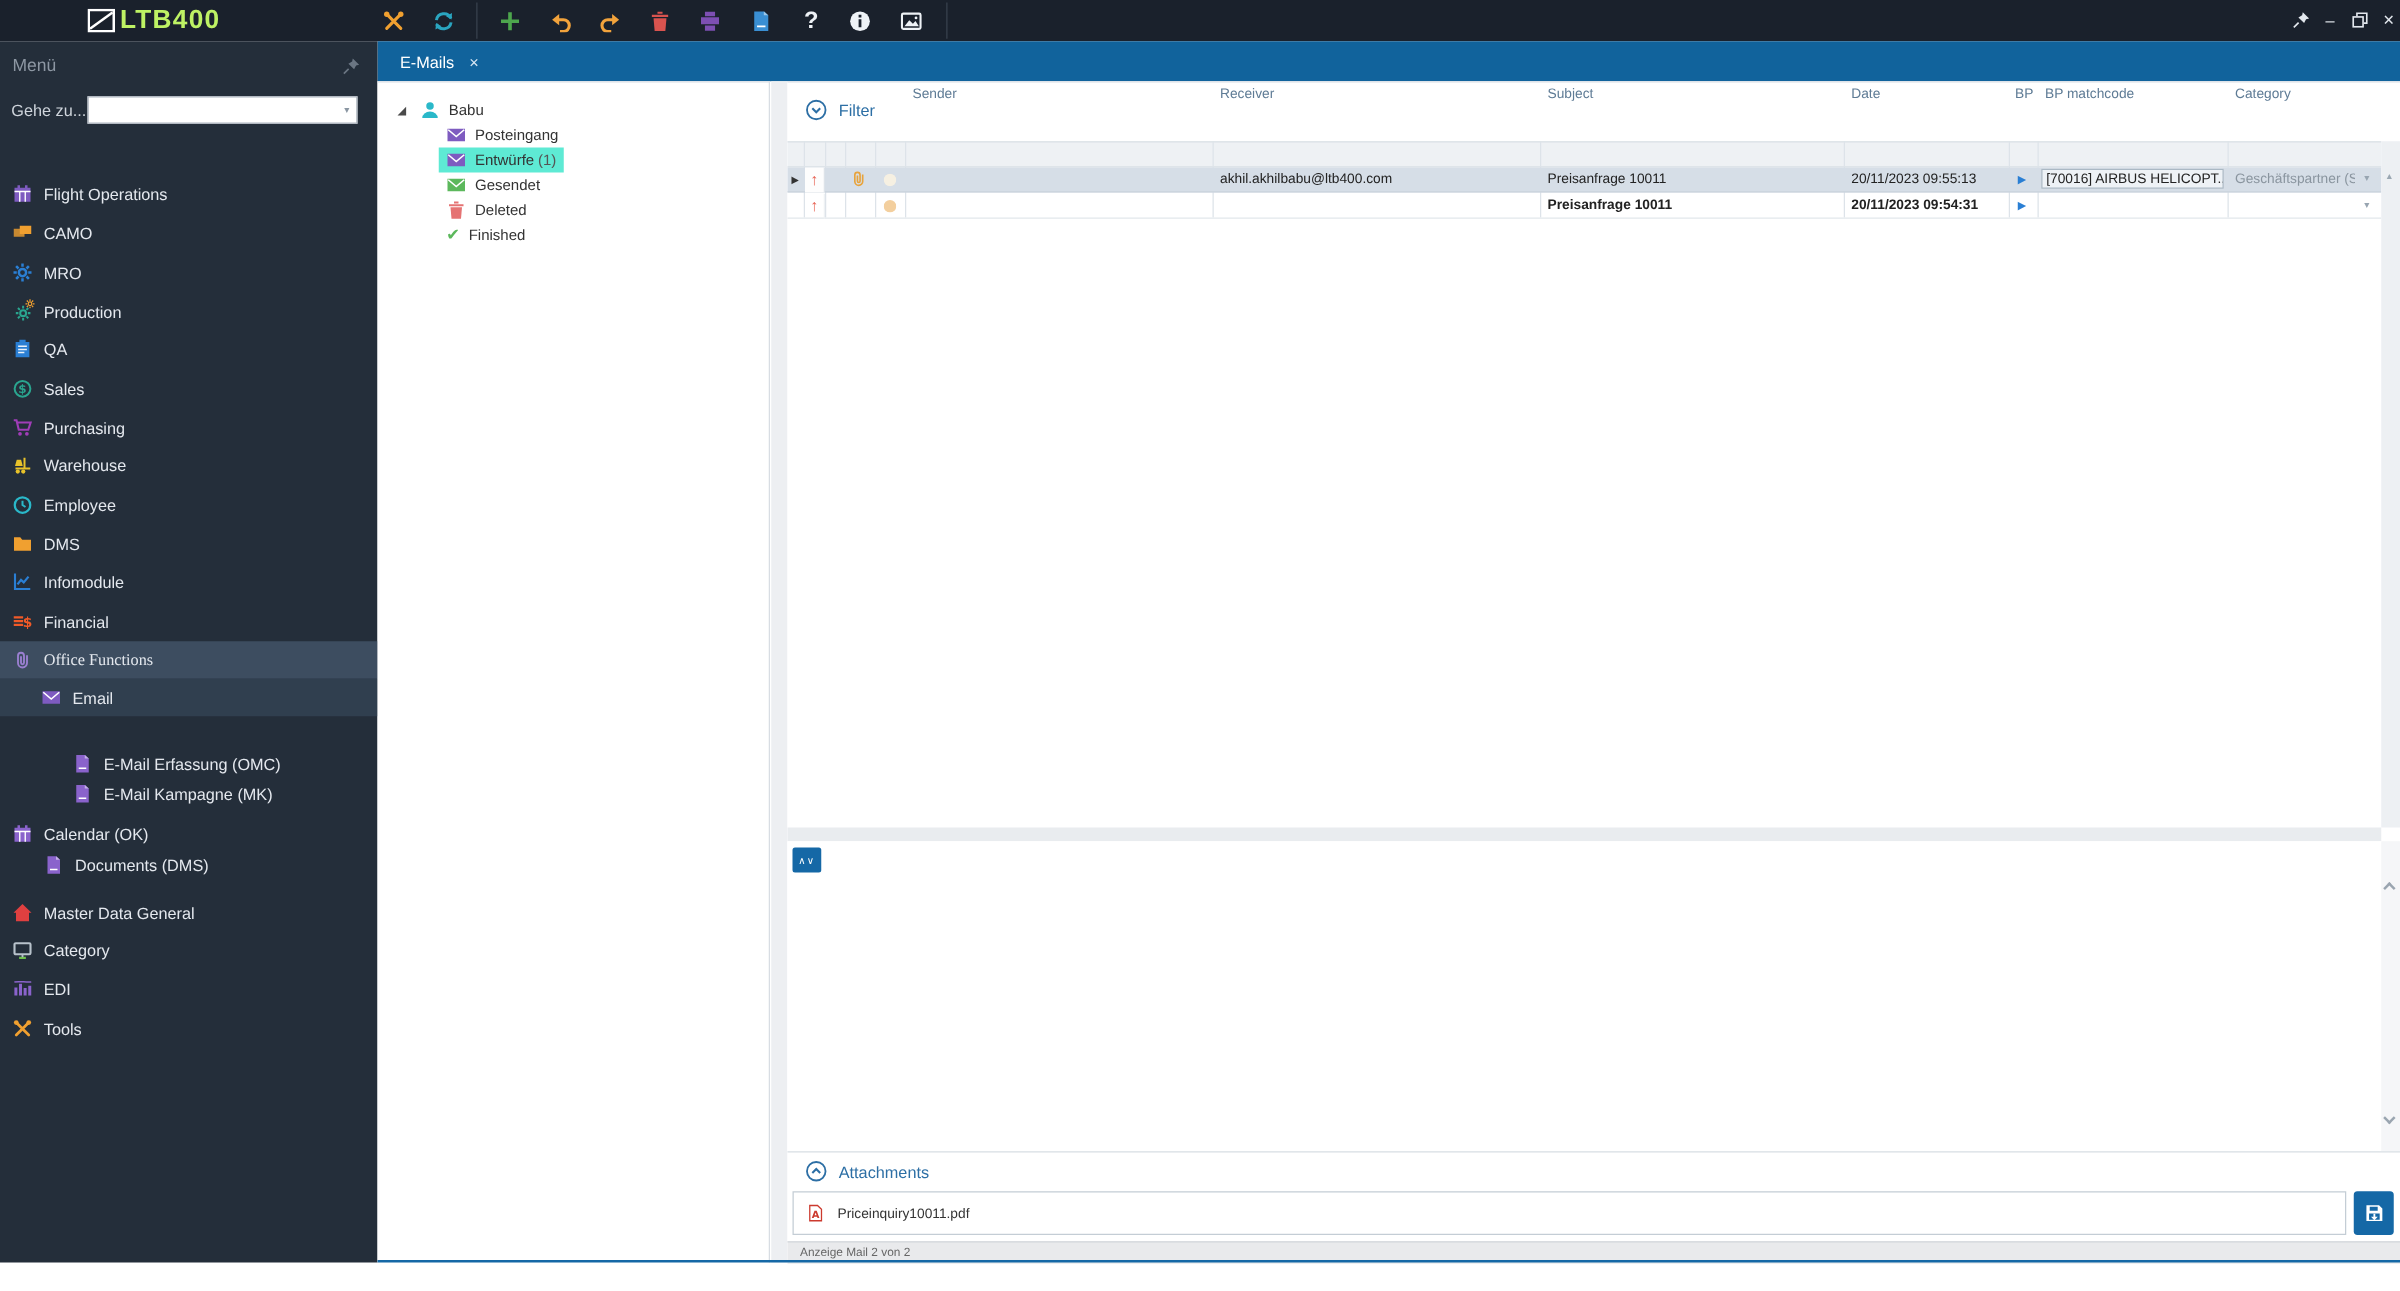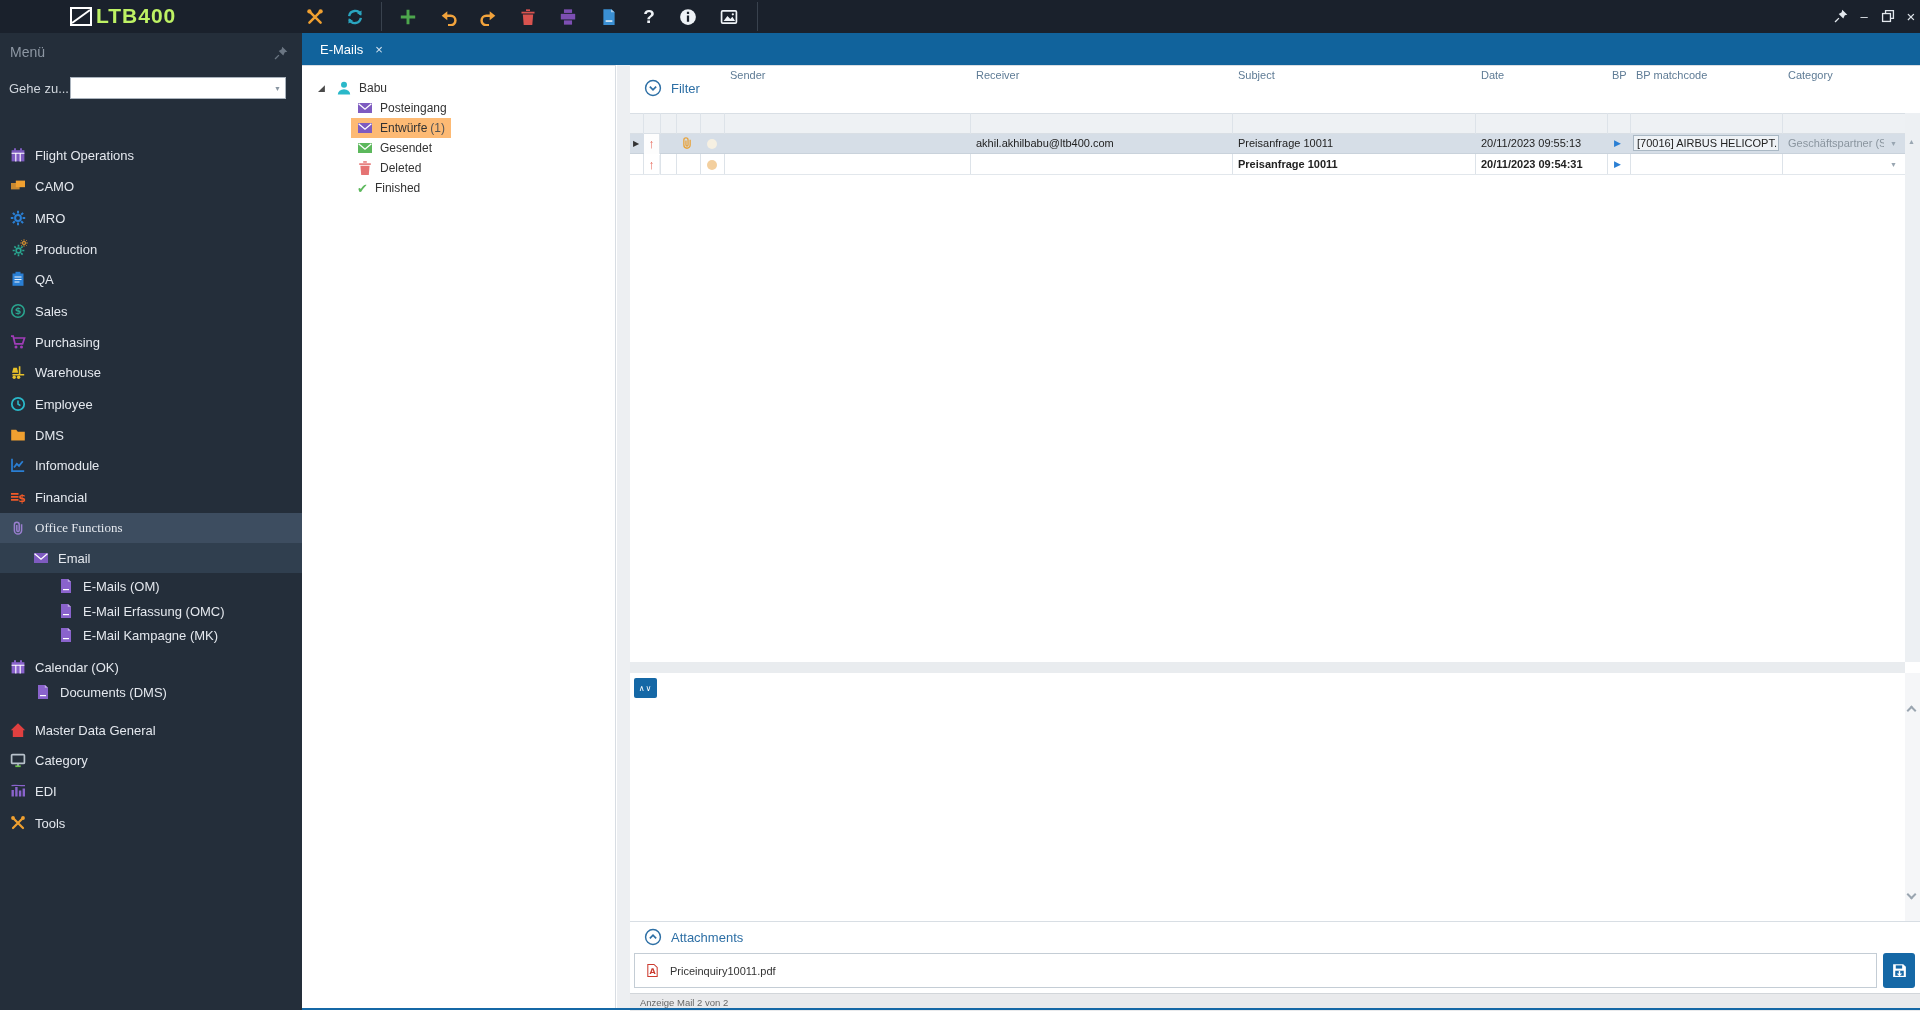--- a/index.html
+++ b/index.html
@@ -35,21 +35,21 @@
   .si{position:absolute;left:0;width:302px;height:30px;display:flex;align-items:center;gap:9px;padding-left:10px;cursor:pointer;}
   .si .sil{font-size:13px;color:#e4e8ee;white-space:nowrap;}
   .si.hl1{background:#3d4d60;font-family:Liberation Serif, serif;}
   .si.hl2{background:#303f4f;}
   .sic{width:16px;display:flex;justify-content:center;flex:none;}
 
   
   .treepanel{position:absolute;left:302px;top:65px;width:314px;height:945px;background:#fff;border-top:1px solid #d8dde3;border-right:1px solid #d8dde3;}
   .panelgap{position:absolute;left:617px;top:65px;width:13px;height:945px;background:#edeff2;}
   .ti{position:absolute;display:flex;align-items:center;gap:7px;height:20px;padding:0 6px;font-size:12px;color:#333;cursor:pointer;}
-  .ti.sel{background:#fdba74;}
+  .ti.sel{background:#5eead4;}
   .texp{position:absolute;font-size:9px;color:#4a4a4a;cursor:pointer;}
   .tcount{color:#555;}
 
   
   .mailpanel{position:absolute;left:630px;top:65px;width:1290px;height:945px;background:#fff;border-top:1px solid #d8dde3;}
   .sechead{display:flex;align-items:center;gap:9px;color:#2d6fa5;font-size:13px;font-weight:normal;}
   .thead{position:absolute;left:0;top:47px;width:1275px;height:21px;background:#eef1f4;border-top:1px solid #d9dfe5;border-bottom:1px solid #d9dfe5;}
   .hlabel{position:absolute;top:3px;font-size:11px;color:#5e7b95;white-space:nowrap;}
   .vline{position:absolute;top:47px;height:61px;width:1px;background:#dde3e9;}
   .mrow{position:absolute;left:0;width:1275px;height:20px;font-size:11px;color:#222;}
@@ -425,28 +425,20 @@
         <span class="sil">Office Functions</span>
       </div>
     <div class="si hl2" style="top:510px;padding-left:33px">
         <span class="sic" style="color:#7e5bc0">
           <svg class="ic" viewBox="0 0 16 16">
             <use href="#p-envelope"></use>
           </svg>
         </span>
         <span class="sil">Email</span>
       </div>
-    <div class="si" style="top:538px;padding-left:58px">
-        <span class="sic" style="color:#8a63cc">
-          <svg class="ic" viewBox="0 0 16 16">
-            <use href="#p-file"></use>
-          </svg>
-        </span>
-        <span class="sil">E-Mails (OM)</span>
-      </div>
     <div class="si" style="top:563px;padding-left:58px">
         <span class="sic" style="color:#8a63cc">
           <svg class="ic" viewBox="0 0 16 16">
             <use href="#p-file"></use>
           </svg>
         </span>
         <span class="sil">E-Mail Erfassung (OMC)</span>
       </div>
     <div class="si" style="top:587px;padding-left:58px">
         <span class="sic" style="color:#8a63cc">

